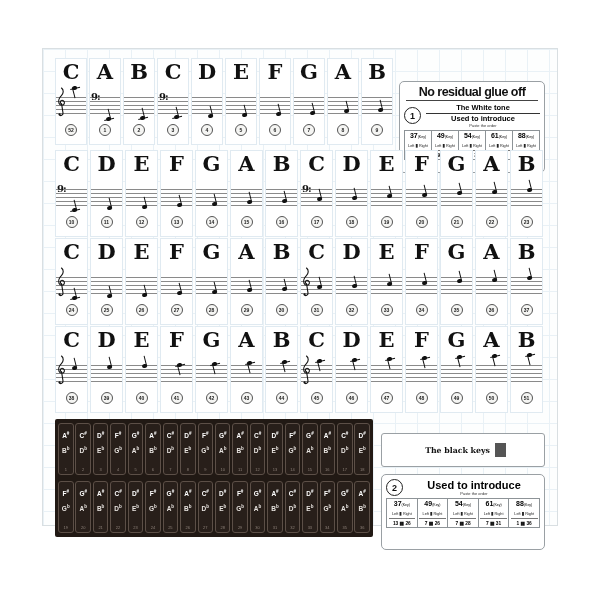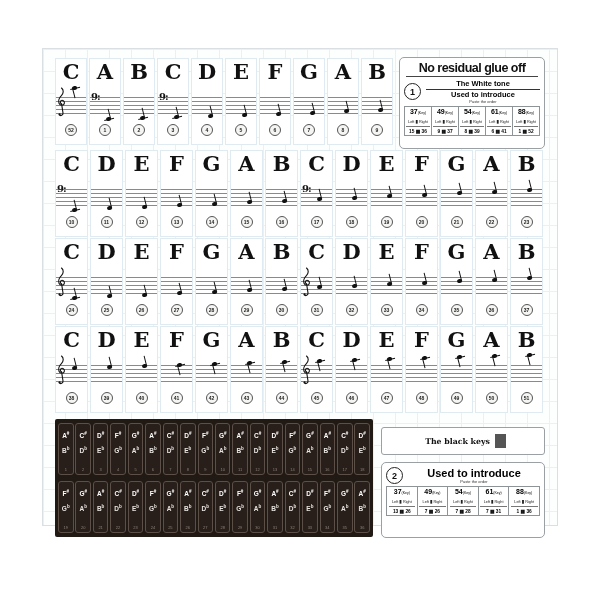--- a/index.html
+++ b/index.html
@@ -27,21 +27,21 @@
   .note::after{content:'';position:absolute;left:4px;bottom:1px;width:1px;height:11px;background:#111;}
   .note.down::after{left:0;top:1px;bottom:auto;}
   .note.ledger::before{content:'';position:absolute;left:-2.5px;top:45%;width:10px;height:1px;background:#111;}
   .bclef{position:absolute;left:1px;top:5px;font-family:"DejaVu Serif",serif;font-weight:bold;
     font-size:10px;letter-spacing:-1px;color:#111;}
   .tclef{position:absolute;left:0;top:0;}
   .wnumrow{height:14px;display:flex;justify-content:center;align-items:center;}
   .wnum{width:10px;height:10px;border:1px solid #555;border-radius:50%;background:#f5f5f3;
     font-size:5px;font-weight:bold;color:#222;display:flex;align-items:center;justify-content:center;}
   
-  .ibox{box-sizing:border-box;background:#fff;border:1px solid #9aa0a4;border-radius:5px;padding:3px 4px;}
+  .ibox{box-sizing:border-box;background:#fff;border:1px solid #9aa0a4;border-radius:5px;padding:3px 4px;margin-top:24px;}
   #info1{width:158px;height:92px;}
   .i1title{font-size:12.5px;font-weight:bold;text-align:center;color:#111;
     font-family:"Liberation Sans",sans-serif;letter-spacing:-0.5px;}
   .fineline{height:1px;background:#444;margin:1px 2px 2px;}
   .ihead{display:flex;align-items:center;gap:5px;margin:1px 0 2px;}
   .badge{width:15px;height:15px;border:1.6px solid #222;border-radius:50%;flex:0 0 auto;
     display:flex;align-items:center;justify-content:center;font-weight:bold;font-size:9px;color:#111;}
   .iheadtxt{flex:1;text-align:center;}
   .ih1{font-size:7.5px;font-weight:bold;border-bottom:1px solid #333;padding-bottom:1px;}
   .ih2{font-size:7.5px;font-weight:bold;}
@@ -60,22 +60,22 @@
   .blackarea{width:322px;height:118px;box-sizing:border-box;background:#211914;border-radius:2px;
     padding:4px 3px;display:flex;flex-direction:column;justify-content:space-between;}
   .brow{display:flex;justify-content:space-between;}
   .bstrip{width:15.5px;height:52px;box-sizing:border-box;background:#281f1a;border:1px solid #5c4f47;
     border-radius:3px;display:flex;flex-direction:column;align-items:center;overflow:hidden;}
   .bsharp{margin-top:6px;font-size:6.5px;font-weight:bold;color:#fff;line-height:7px;}
   .bflat{margin-top:6px;font-size:6.5px;font-weight:bold;color:#e8e4e0;line-height:7px;}
   .bsharp i,.bflat i{font-style:normal;font-size:4.5px;vertical-align:super;}
   .bnum{margin-top:auto;margin-bottom:2px;font-size:4px;color:#8d8179;}
   .rightcol{margin-left:8px;width:166px;display:flex;flex-direction:column;}
-  #blacktitle{height:28px;display:flex;align-items:center;justify-content:center;border-radius:3px;
-    margin-top:8px;}
+  #blacktitle{height:34px;display:flex;align-items:center;justify-content:center;border-radius:3px;
+    margin-top:14px;}
   #blacktitle span{font-family:"DejaVu Serif",serif;font-weight:bold;font-size:7.8px;color:#111;padding:0 5px;}
   #blacktitle .div{width:1px;height:14px;background:#555;}
   #info2{margin-top:7px;height:76px;}
   .ih2big{font-size:11px;font-weight:bold;text-align:center;font-family:"Liberation Sans",sans-serif;}
 </style>
 </head>
 <body>
 
 <div id="stage">
   <div class="sheet">

